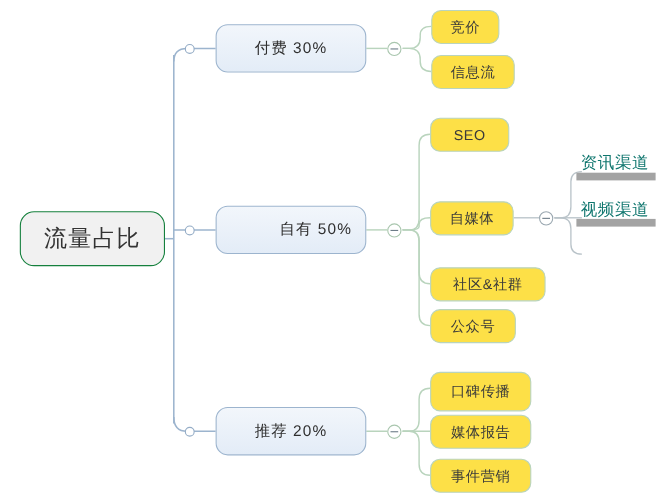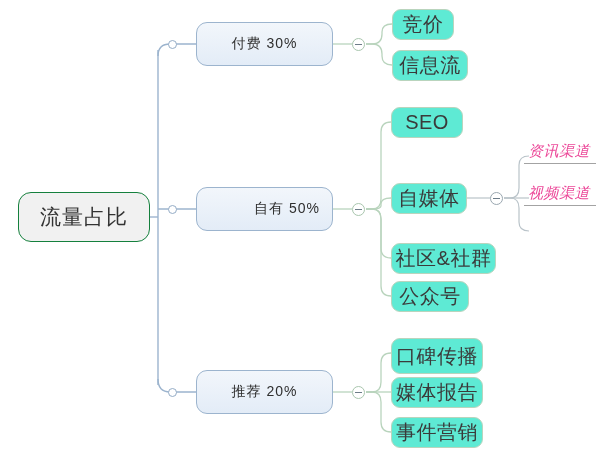--- a/index.html
+++ b/index.html
@@ -48,37 +48,36 @@
   .node-l2 {
     background: linear-gradient(180deg, #f2f6fb 0%, #e3ecf7 100%);
     border: 1px solid #9cb4ce;
     border-radius: 11px;
     font-size: 14px;
     letter-spacing: 1px;
     color: #2f2f2f;
   }
   
   .node-l3 {
-    background: #5eead4;
+    background: #fde047;
     border: 1px solid #b9d4bd;
     border-radius: 9px;
-    font-size: 20px;
+    font-size: 13px;
     letter-spacing: 0.5px;
     color: #3a3a3a;
   }
   
   .node-l4 {
     font-family: "Liberation Serif", "DejaVu Serif", serif;
     font-size: 15px;
-    color: #ec4899;
-    border-bottom: 1px solid #a3a3a3;
+    color: #0f766e;
+    border-bottom: 7px solid #a3a3a3;
     justify-content: flex-start;
     padding-left: 4px;
     letter-spacing: 0.5px;
-    font-style: italic;
   }
   .toggle {
     position: absolute;
     width: 13px;
     height: 13px;
     border-radius: 50%;
     background: #ffffff;
     box-sizing: border-box;
   }
   .toggle.green { border: 1px solid #a9c6ae; }

